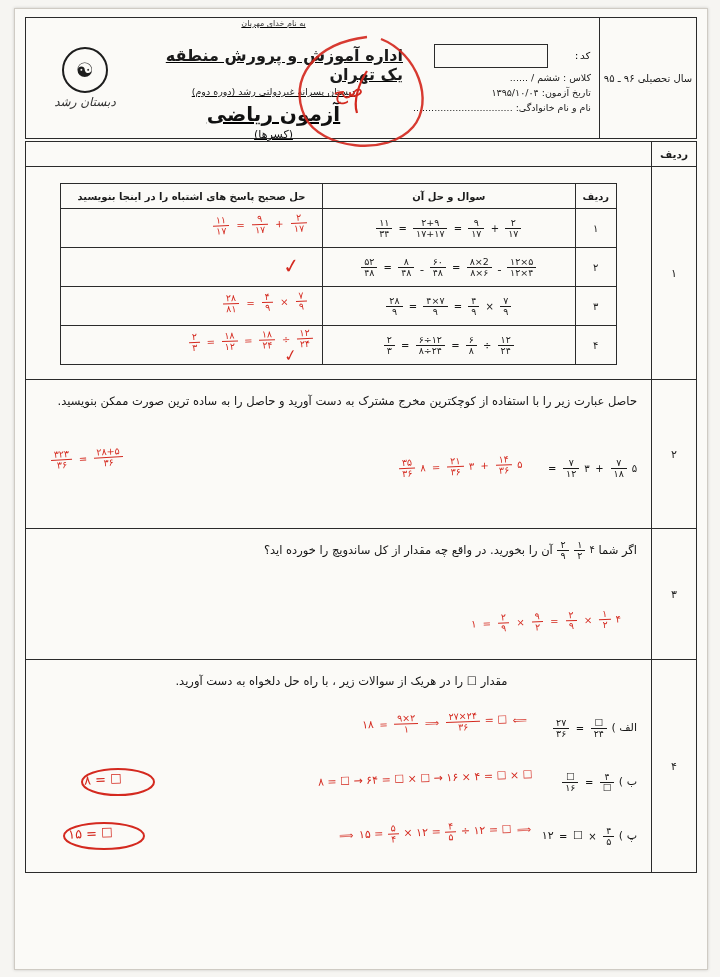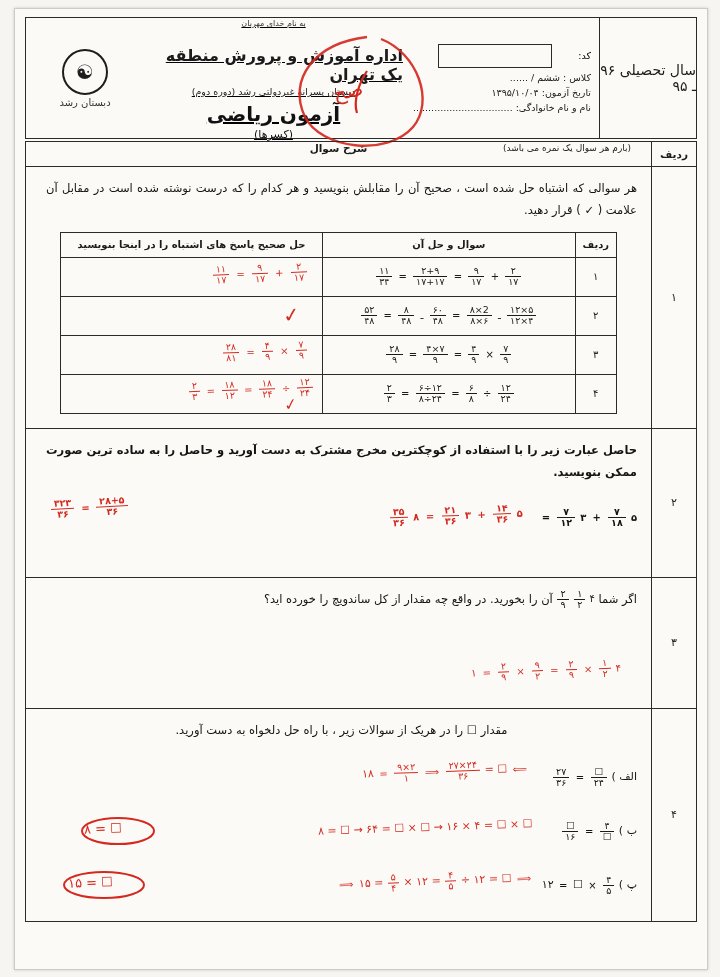--- a/index.html
+++ b/index.html
@@ -33,43 +33,43 @@
   .hdr-logo{
     width:118px;display:flex;align-items:center;justify-content:center;
     flex-direction:column;gap:2px;
   }
   .logo-mark{
     width:42px;height:42px;border-radius:50%;
     border:2px solid #1d1d1d;
     display:flex;align-items:center;justify-content:center;
     font-size:20px;color:#1d1d1d;
   }
-  .logo-text{font-size:10px;color:#333;letter-spacing:.5px;}
+  .logo-text{font-size:12px;color:#333;letter-spacing:.5px;font-style:italic;}
   .hdr-mid{
     flex:1;display:flex;flex-direction:column;align-items:center;
     justify-content:center;gap:2px;padding-top:4px;text-decoration:underline;
   }
   .hdr-mid .t0{font-size:8px;color:#333;}
   .hdr-mid .t1{font-size:16px;color:#1b1b1b;font-weight:bold;margin-top:16px;}
   .hdr-mid .t2{font-size:9.5px;color:#1b1b1b;}
   .hdr-mid .t3{font-size:20px;color:#111;font-weight:bold;margin-top:3px;}
   .hdr-mid .t4{font-size:11px;color:#111;}
   .hdr-right{
     width:196px;display:flex;flex-direction:column;justify-content:center;
     gap:4px;padding:6px 8px;box-sizing:border-box;
   }
   .hdr-right .line{font-size:9.5px;color:#1b1b1b;white-space:nowrap;}
   .codebox{
     border:1.2px solid #2b2b2b;height:22px;width:112px;display:inline-block;
     vertical-align:middle;margin-right:4px;
   }
-  .code-row{display:flex;align-items:center;gap:22px;font-size:9.5px;}
+  .code-row{display:flex;align-items:center;gap:22px;font-size:9.5px;font-family:Liberation Mono, monospace;}
   .hdr-left{
     width:96px;display:flex;align-items:center;justify-content:center;
-    font-size:14px;color:#1b1b1b;text-align:right;
+    font-size:10px;color:#1b1b1b;text-align:right;
     border-left:1.2px solid #2b2b2b;
   }
   
   .tbl{
     position:absolute;left:10px;top:132px;width:672px;
     border:1.4px solid #2b2b2b;border-bottom:none;box-sizing:border-box;
   }
   .row{display:flex;flex-direction:row;border-bottom:1.4px solid #2b2b2b;}
   .col-num{
     width:44px;min-width:44px;border-left:1.4px solid #2b2b2b;
@@ -158,32 +158,25 @@
     <svg class="ink-svg" width="692" height="960">
       <path d="M352 28 C 300 34, 272 70, 290 108 C 306 140, 372 148, 398 118 C 420 92, 402 44, 366 30" stroke="#d4291f" stroke-width="2.4" fill="none" opacity=".92"></path>
       <path d="M352 62 C 344 74, 338 92, 342 104" stroke="#d4291f" stroke-width="2.2" fill="none"></path>
     </svg>
     <div class="ink ink-lg" style="left:318px;top:70px;transform:rotate(-12deg);font-size:20px;">صح</div>
 
     <div class="tbl">
 
       <div class="row hrow">
         <div class="col-num">ردیف</div>
-        <div class="col-body" style="padding:0 10px;">
-          <div class="hdr-cell">
-            <span>شرح سوال</span>
-            <span class="sub">(بارم هر سوال یک نمره می باشد)</span>
-          </div>
-        </div>
       </div>
 
       <div class="row">
         <div class="col-num">۱</div>
         <div class="col-body">
-          <div class="qtext" style="padding:4px 4px 0 10px;">هر سوالی که اشتباه حل شده است ، صحیح آن را مقابلش بنویسید و هر کدام را که درست نوشته شده است در مقابل آن علامت ( ✓ ) قرار دهید.</div>
 
           <table class="inner">
             <tbody>
                 <tr>
               <th class="c-rdf">ردیف</th>
               <th class="c-q">سوال و حل آن</th>
               <th class="c-a">حل صحیح پاسخ های اشتباه را در اینجا بنویسید</th>
             </tr>
 
             <tr class="frow">
@@ -272,21 +265,21 @@
                 <div class="ink" style="right:24px;top:20px;font-size:16px;transform:rotate(-10deg);">✓</div>
               </td>
             </tr>
           </tbody>
             </table>
         </div>
       </div>
 
       <div class="row">
         <div class="col-num">۲</div>
-        <div class="col-body" style="height:148px;font-weight:bold;">
+        <div class="col-body" style="height:148px;">
           <div class="qtext" style="padding:4px 4px 0 10px;">حاصل عبارت زیر را با استفاده از کوچکترین مخرج مشترک به دست آورید و حاصل را به ساده ترین صورت ممکن بنویسید.</div>
 
           <div style="position:absolute;right:14px;top:78px;font-size:12px;color:#151515;">
             <span class="mixed">۵</span>
             <span class="fr"><span class="n">۷</span><span class="d">۱۸</span></span>
             <span class="op">+</span>
             <span class="mixed">۳</span>
             <span class="fr"><span class="n">۷</span><span class="d">۱۲</span></span>
             <span class="op">=</span>
           </div>

